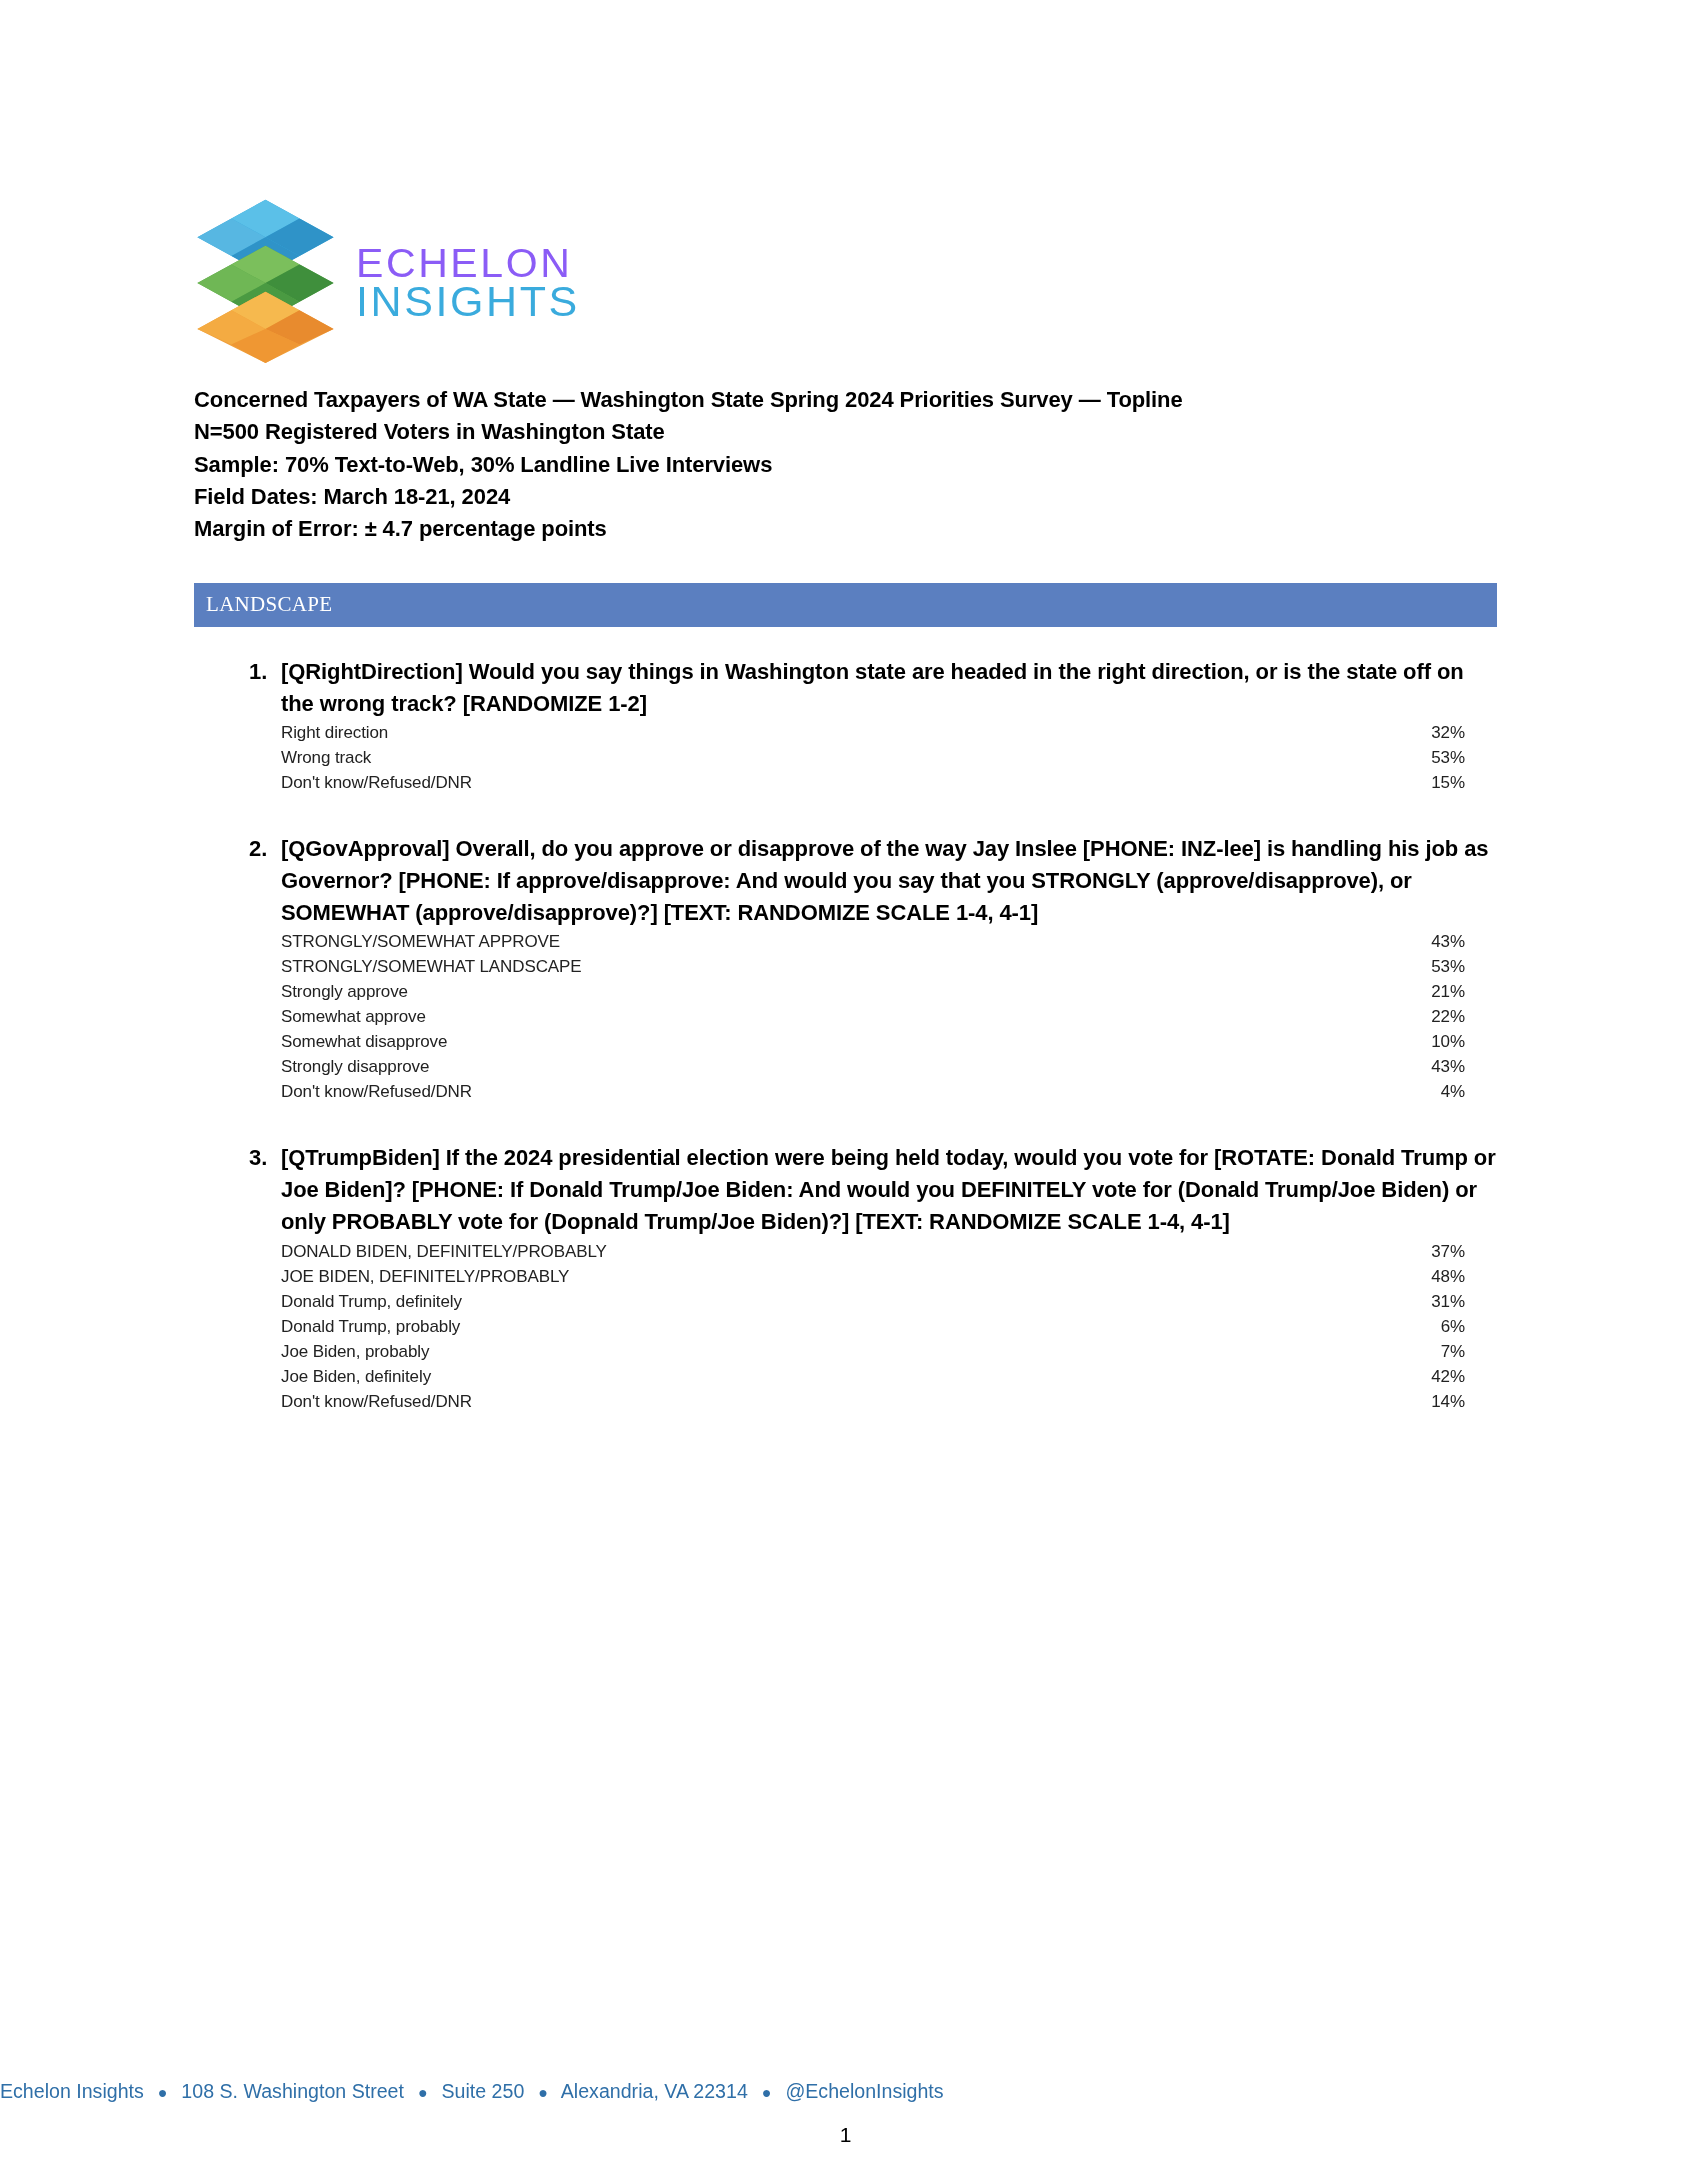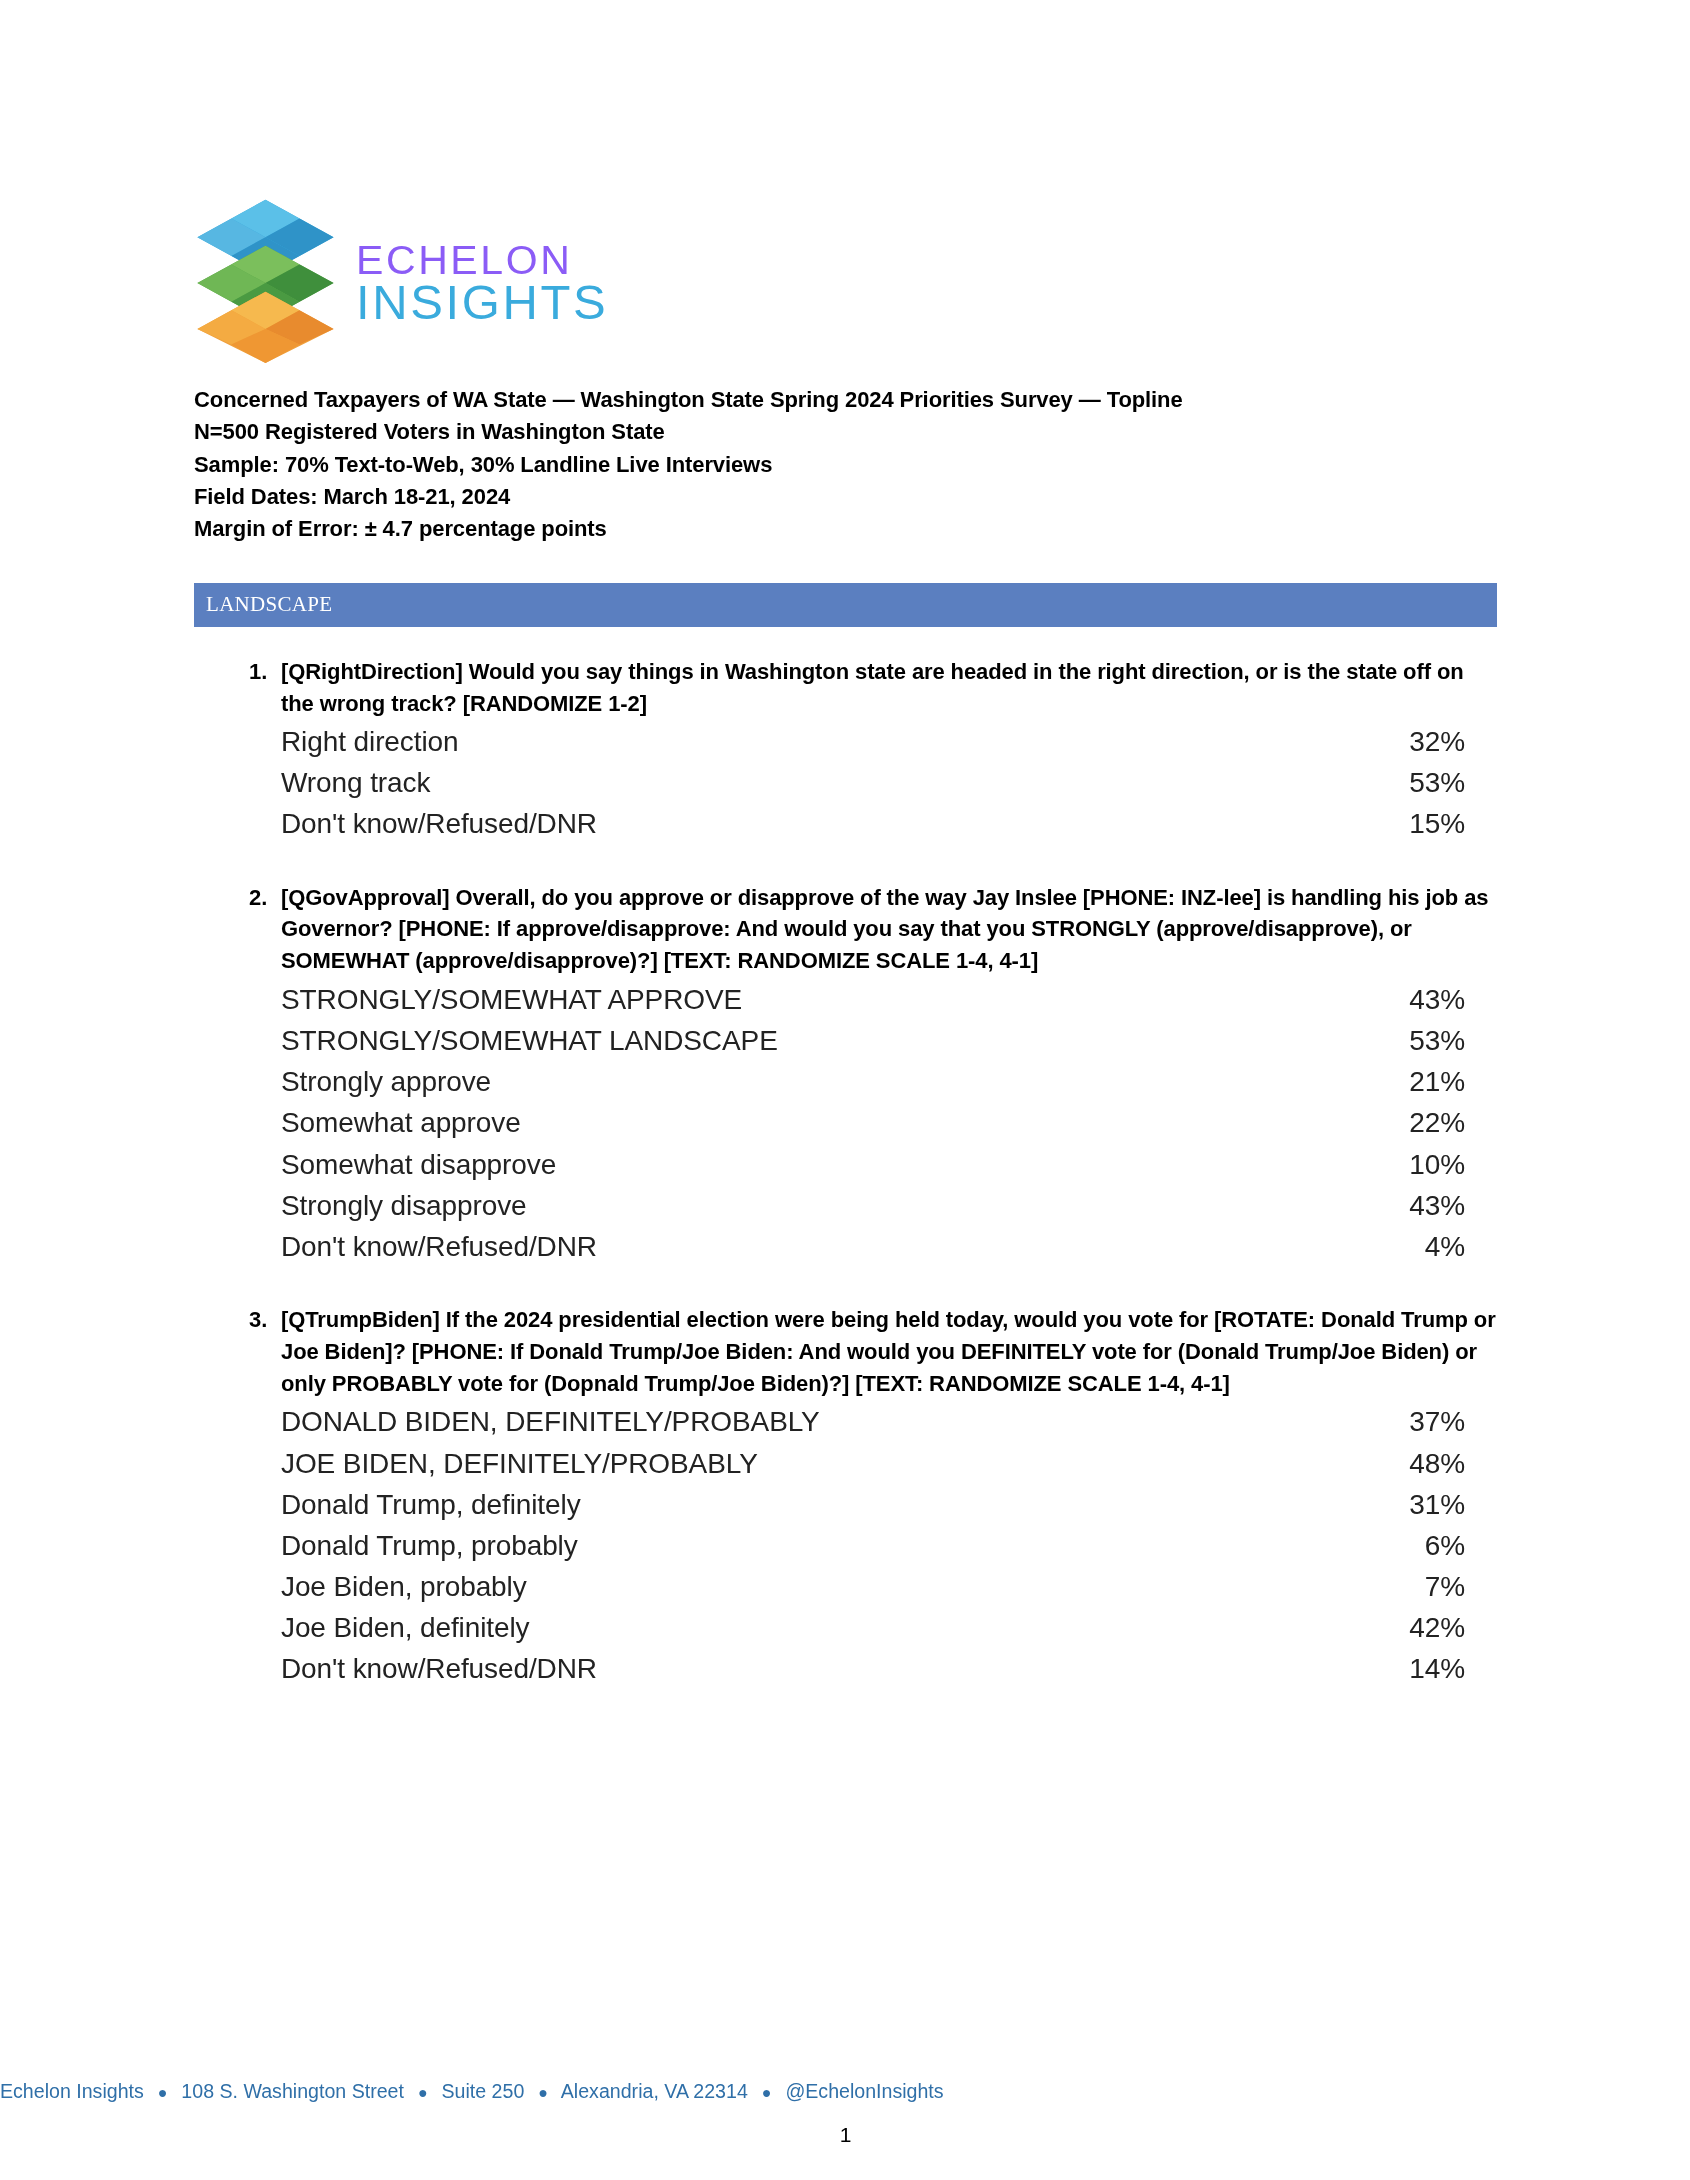--- a/index.html
+++ b/index.html
@@ -46,21 +46,21 @@
     margin-top: 3.4px;
   }
   .logo-text .l1 {
     font-size: 41px;
     letter-spacing: 2.6px;
     color: #8b5cf6;
     font-family: "Liberation Sans", sans-serif;
     font-weight: 400;
   }
   .logo-text .l2 {
-    font-size: 49px;
+    font-size: 43px;
     letter-spacing: 2.6px;
     color: #3aabdd;
     font-family: "Liberation Sans", sans-serif;
     font-weight: 400;
   }
 
   
   .meta {
     margin-top: 19px;
     font-size: 22px;
@@ -112,21 +112,21 @@
     font-weight: bold;
     line-height: 1.45;
     letter-spacing: -0.1px;
   }
   .resp-table {
     width: 100%;
     border-collapse: collapse;
     margin-top: 1.7px;
   }
   .resp-table td {
-    font-size: 28px;
+    font-size: 17px;
     font-weight: normal;
     line-height: 1.47;
     padding: 0;
     color: #222222;
     letter-spacing: -0.1px;
     margin-left: 27px;
   }
   .resp-table td.val {
     text-align: right;
     width: 102px;

